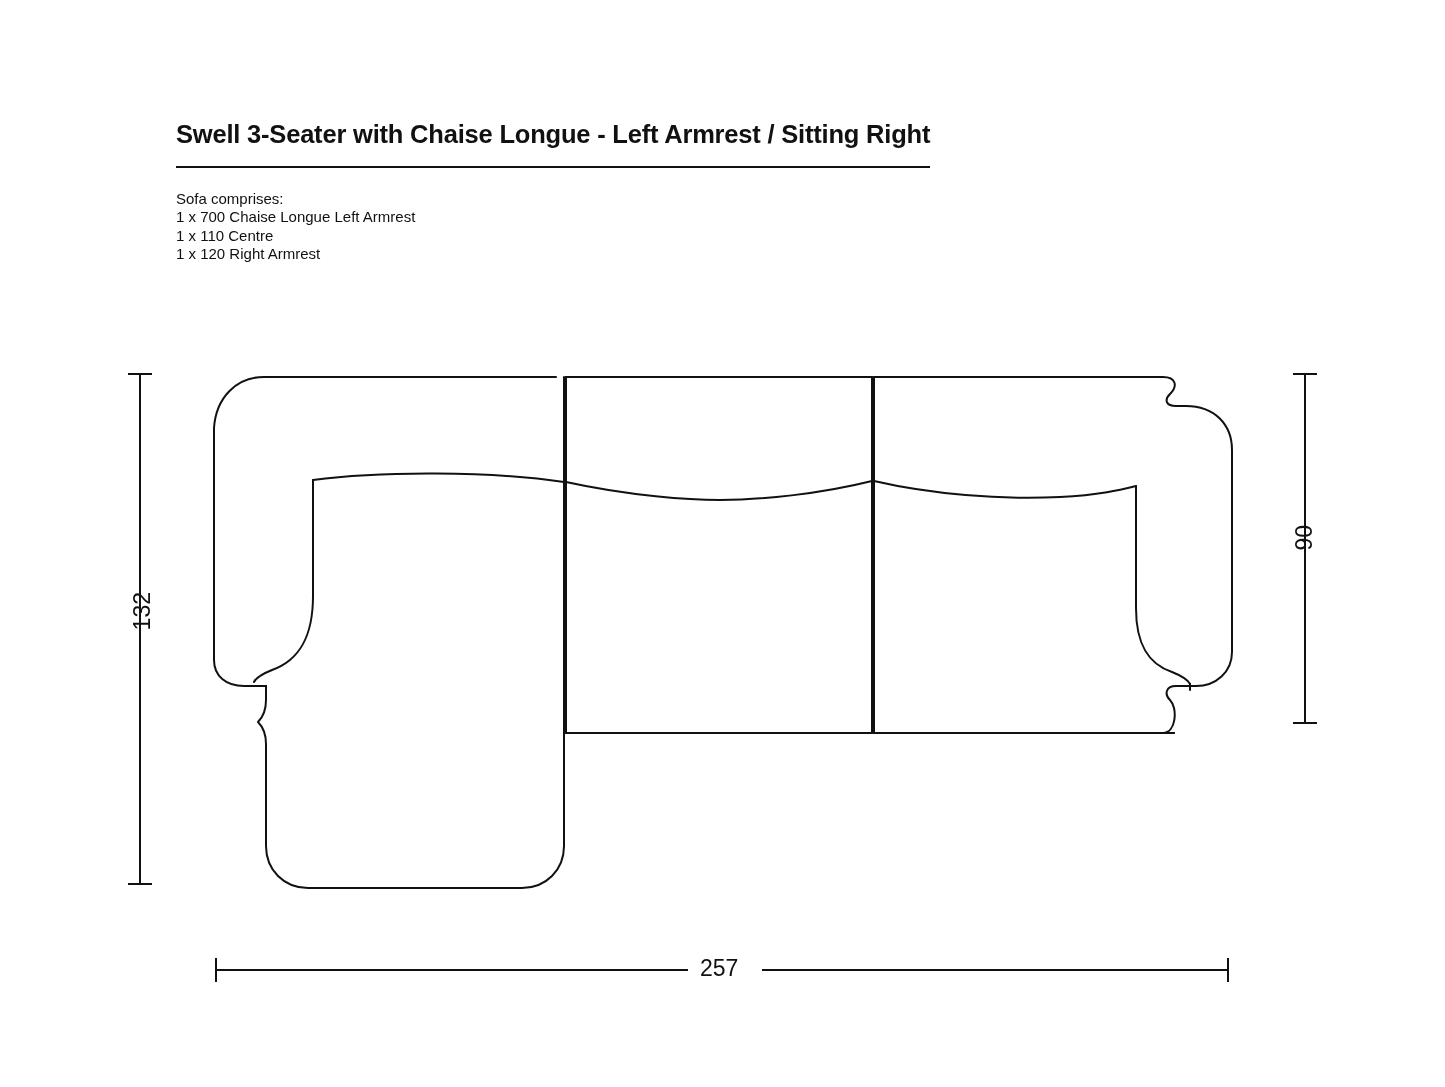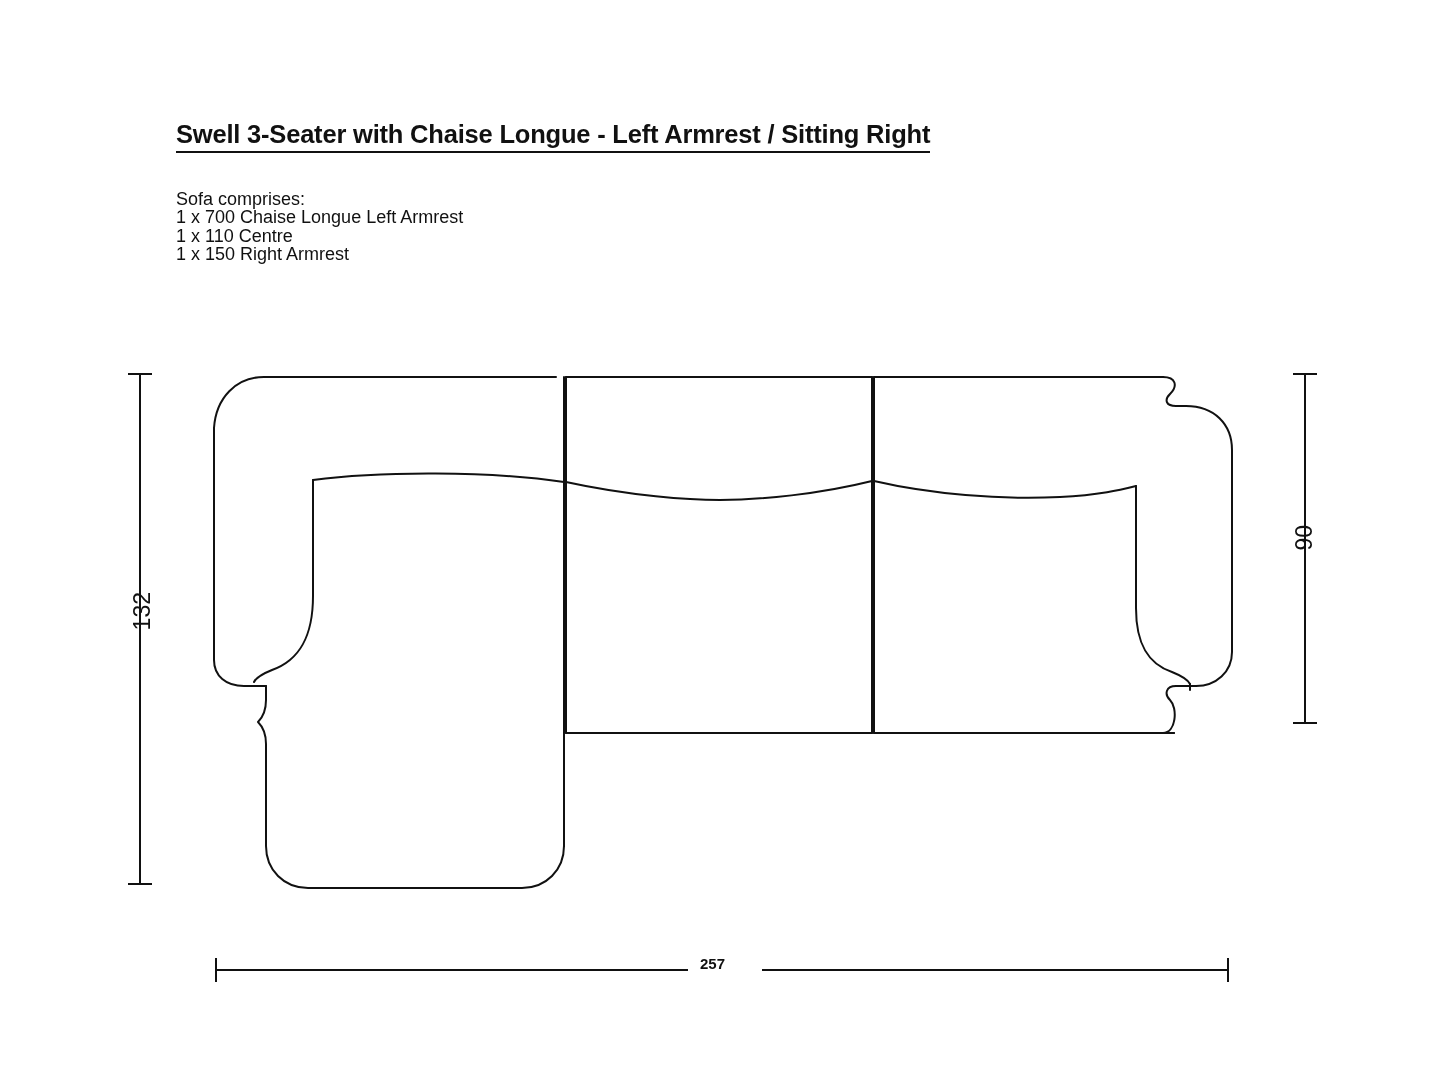--- a/index.html
+++ b/index.html
@@ -22,46 +22,46 @@
   .title {
     position: absolute;
     left: 176px;
     top: 120px;
     font-size: 25.5px;
     font-weight: 700;
     letter-spacing: -0.2px;
     line-height: 1.1;
     white-space: nowrap;
     border-bottom: 2px solid #111111;
-    padding-bottom: 3px;
+    padding-bottom: 18px;
   }
   .comprises {
     position: absolute;
     left: 176px;
     top: 190px;
-    font-size: 18px;
+    font-size: 15px;
     line-height: 18.3px;
     font-weight: 400;
     white-space: nowrap;
   }
   .comprises div { white-space: nowrap; }
 
   .dim-label {
     position: absolute;
     font-size: 23px;
     font-weight: 500;
     letter-spacing: 0px;
   }
   .dim-label.vertical {
     writing-mode: vertical-rl;
     transform: rotate(180deg);
   }
   #label-132 { left: 129px; top: 592px; }
   #label-90  { left: 1291px; top: 525px; }
-  #label-257 { left: 700px; top: 955px; font-size: 15px; font-weight: bold; }
+  #label-257 { left: 700px; top: 955px; font-size: 23px; }
 
   svg { position: absolute; left: 0; top: 0; }
   .stroke {
     fill: none;
     stroke: #111111;
     stroke-width: 2;
     stroke-linejoin: round;
     stroke-linecap: round;
   }
   .dimline {
@@ -74,21 +74,21 @@
 <body>
 
 <div id="sheet">
 
   <div class="title">Swell 3-Seater with Chaise Longue - Left Armrest / Sitting Right</div>
 
   <div class="comprises">
     <div>Sofa comprises:</div>
     <div>1 x 700 Chaise Longue Left Armrest</div>
     <div>1 x 110 Centre</div>
-    <div>1 x 150 Right Armrest</div>
+    <div>1 x 120 Right Armrest</div>
   </div>
 
   <svg width="1445" height="1087" viewBox="0 0 1445 1087">
 
     <g>
       <path class="dimline" d="M140 374 L140 884"></path>
       <path class="dimline" d="M128 374 L152 374"></path>
       <path class="dimline" d="M128 884 L152 884"></path>
     </g>
 

